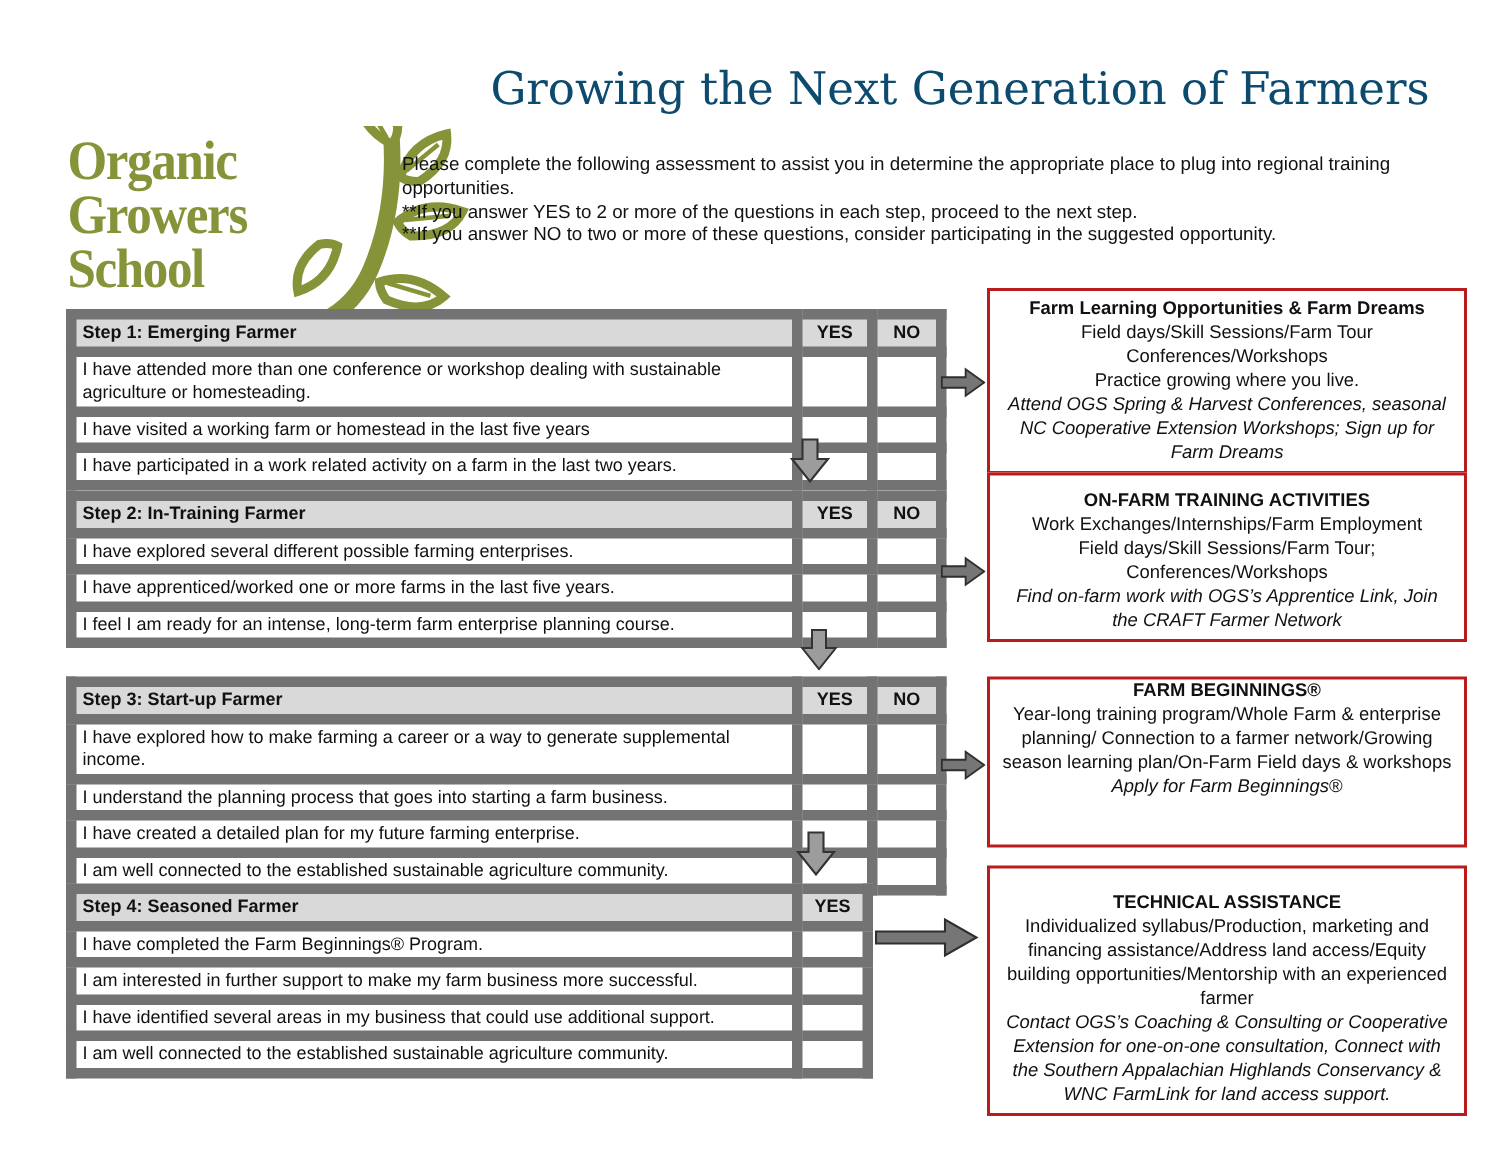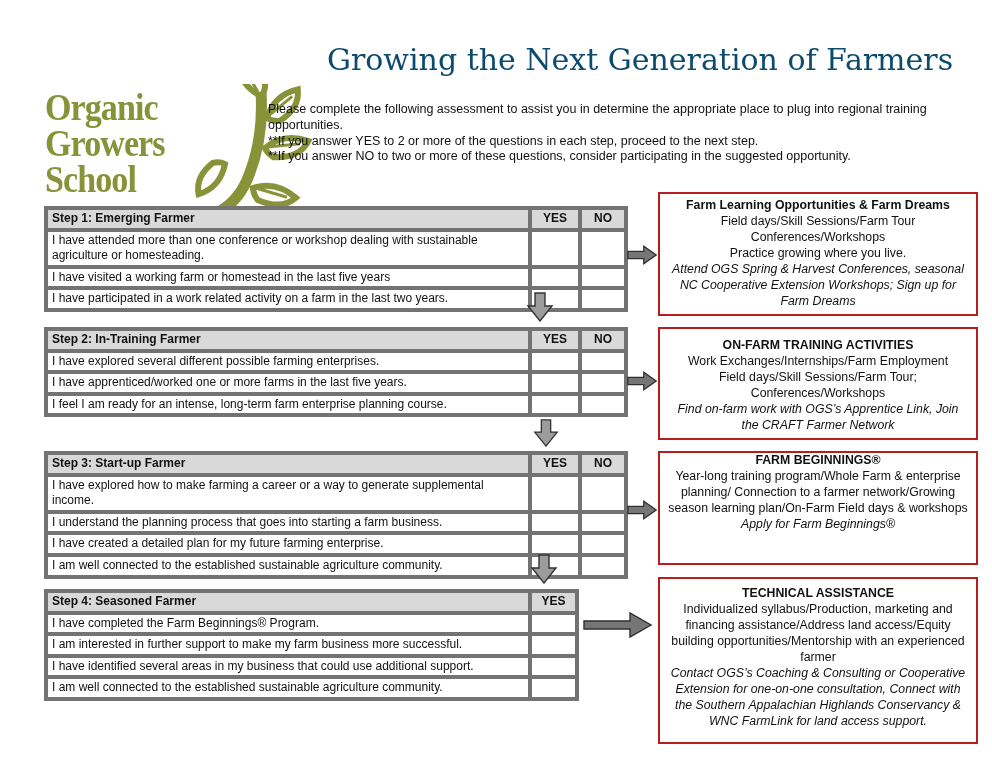--- a/index.html
+++ b/index.html
@@ -14,21 +14,21 @@
     font-family:"Liberation Serif",serif;font-weight:bold;font-size:37px;
     letter-spacing:-1px;transform:scaleX(.92);transform-origin:left top;}
   .logo-svg{position:absolute;left:118px;top:0;}
   
   .doc-title{position:absolute;left:300px;top:42px;width:680px;text-align:center;
     font-family:"DejaVu Serif","Liberation Serif",serif;font-size:30px;color:#0c4a6e;}
   .intro{position:absolute;left:268px;top:102px;width:700px;font-size:12.5px;line-height:1.26;}
   .intro p{margin:0;}
   
   table.qtable{position:absolute;left:44px;border-collapse:collapse;table-layout:fixed;background:#fff;}
-  table.qtable td{border:4px solid #737373;font-size:12px;line-height:1.3;
+  table.qtable td{border:7px solid #737373;font-size:12px;line-height:1.3;
     padding:1px 4px;vertical-align:top;}
   table.qtable tr.hdr td{background:#d9d9d9;font-weight:bold;}
   td.ans{text-align:center;}
   
   .sbox{position:absolute;left:658px;width:320px;box-sizing:border-box;
     border:2px solid #b91c1c;background:#fff;text-align:center;
     font-size:12.3px;line-height:1.3;padding:4px 8px;}
   .sbox .bt{font-weight:bold;}
   .sbox .it{font-style:italic;}
   .sbox div{margin:0;}
@@ -227,33 +227,33 @@
   </svg>
 
   <div class="sbox" style="top:192px;min-height:121px">
     <div class="bt">Farm Learning Opportunities &amp; Farm Dreams</div>
     <div>Field days/Skill Sessions/Farm Tour</div>
     <div>Conferences/Workshops</div>
     <div>Practice growing where you live.</div>
     <div class="it">Attend OGS Spring &amp; Harvest Conferences, seasonal NC Cooperative Extension Workshops; Sign up for Farm Dreams</div>
   </div>
 
-  <div class="sbox" style="top:327px;min-height:113px;padding-top:9px">
+  <div class="sbox" style="top:315px;min-height:113px;padding-top:9px">
     <div class="bt">ON-FARM TRAINING ACTIVITIES</div>
     <div>Work Exchanges/Internships/Farm Employment</div>
     <div>Field days/Skill Sessions/Farm Tour;</div>
     <div>Conferences/Workshops</div>
     <div class="it">Find on-farm work with OGS’s Apprentice Link, Join the CRAFT Farmer Network</div>
   </div>
 
   <div class="sbox" style="top:451px;min-height:114px;padding-top:0">
     <div class="bt">FARM BEGINNINGS®</div>
     <div>Year-long training program/Whole Farm &amp; enterprise planning/ Connection to a farmer network/Growing season learning plan/On-Farm Field days &amp; workshops</div>
     <div class="it">Apply for Farm Beginnings®</div>
   </div>
 
-  <div class="sbox" style="top:577px;min-height:167px;padding-top:7px">
+  <div class="sbox" style="top:577px;min-height:167px;padding-top:15px">
     <div class="bt">TECHNICAL ASSISTANCE</div>
     <div>Individualized syllabus/Production, marketing and financing assistance/Address land access/Equity building opportunities/Mentorship with an experienced farmer</div>
     <div class="it">Contact OGS’s Coaching &amp; Consulting or Cooperative Extension for one-on-one consultation, Connect with the Southern Appalachian Highlands Conservancy &amp; WNC FarmLink for land access support.</div>
   </div>
 
 </div>
 
 </body></html>

